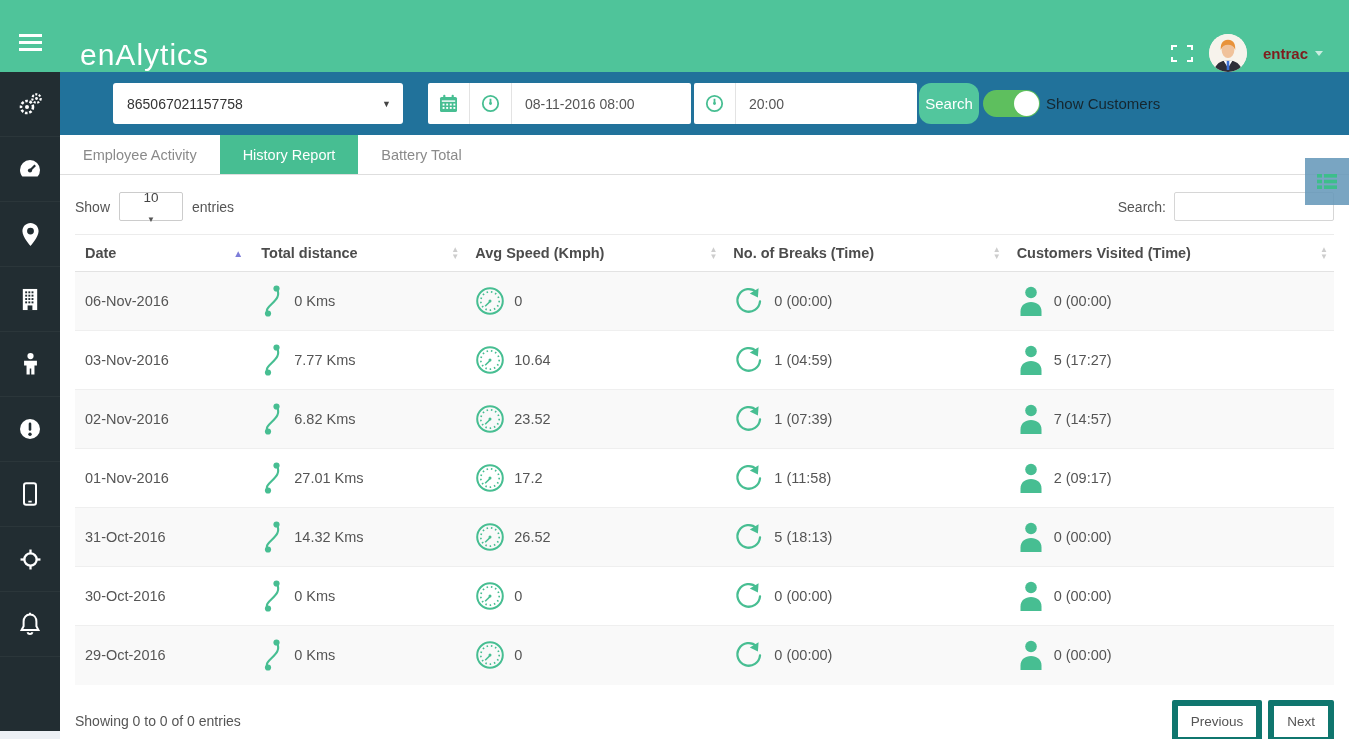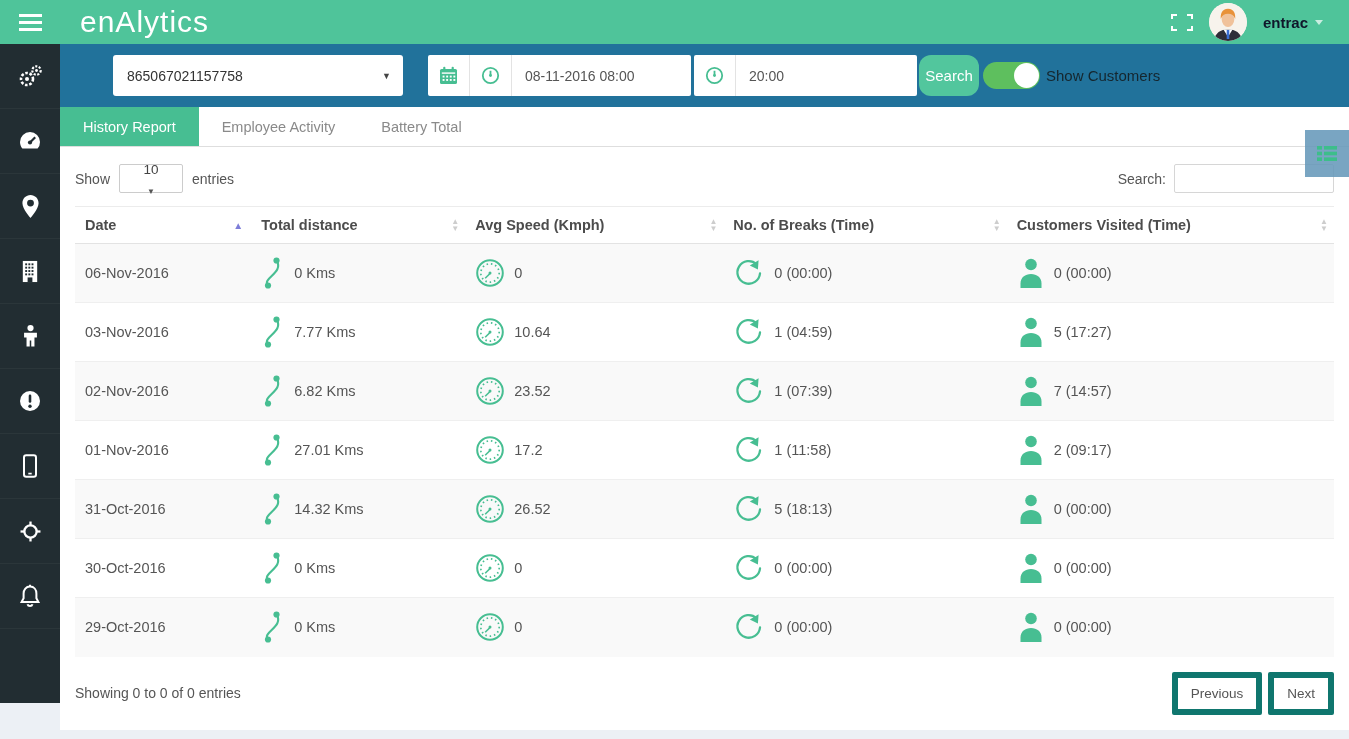--- a/index.html
+++ b/index.html
@@ -1,30 +1,30 @@
 <!DOCTYPE html>
 <html><head>
 <meta charset="utf-8">
 <style>
   * { box-sizing: border-box; margin: 0; padding: 0; }
   html,body { width:1349px; height:739px; overflow:hidden; }
   body { font-family:"Liberation Sans","DejaVu Sans",sans-serif; background:#ECF0F5; }
   .app { position:relative; width:1349px; height:739px; background:#ECF0F5; overflow:hidden; }
 
   
-  .topbar { height:44px; background:#4FC49A; display:flex; align-items:center; }
+  .topbar { height:72px; background:#4FC49A; display:flex; align-items:flex-end; }
   .hamburger { width:60px; height:60px; display:flex; align-items:center; justify-content:center; cursor:pointer; }
   .hamburger .bars { display:flex; flex-direction:column; gap:4px; }
   .hamburger .bars i { display:block; width:23px; height:3px; background:#fff; }
   .logo { color:#fff; font-size:30px; font-weight:400; letter-spacing:1px; margin-left:20px; }
   .top-right { margin-left:auto; display:flex; align-items:center; gap:16px; padding-right:26px; }
   .fullscreen-btn { cursor:pointer; display:flex; align-items:center; }
   .avatar { width:38px; height:38px; border-radius:50%; overflow:hidden; background:#f7f3ec; cursor:pointer; }
   .user-chip { display:flex; align-items:center; gap:7px; cursor:pointer; }
-  .username { color:#0f172a; font-size:15px; font-weight:bold; }
+  .username { color:#7f1d1d; font-size:15px; font-weight:bold; }
   .caret-down { width:0; height:0; border-left:4px solid transparent; border-right:4px solid transparent; border-top:5px solid rgba(255,255,255,.7); }
 
   
   .main-row { display:flex; height:659px; }
   .sidebar { width:60px; background:#222D32; flex:0 0 60px; }
   .side-item { height:65px; display:flex; align-items:center; justify-content:center; cursor:pointer; border-bottom:1px solid rgba(255,255,255,.045); }
   main { flex:1; position:relative; display:flex; flex-direction:column; }
 
   
   .filter-bar { height:63px; background:#21729B; display:flex; align-items:center; padding-left:25px; flex:0 0 63px; }
@@ -238,22 +238,22 @@
           <div class="text-cell">20:00</div>
         </div>
         <button class="search-btn">Search</button>
         <div class="toggle">
             <div class="knob"></div>
           </div>
         <span class="toggle-label">Show Customers</span>
       </div>
 
       <div class="tab-bar">
+        <div class="tab">Employee Activity</div>
         <div class="tab active">History Report</div>
-        <div class="tab">Employee Activity</div>
         <div class="tab">Battery Total</div>
       </div>
 
       <div class="export-fab">
         <svg width="22" height="19" viewBox="0 0 22 19" fill="#3DBE8B">
           <rect x="1" y="2" width="5" height="3.6"></rect>
             <rect x="8" y="2" width="13" height="3.6"></rect>
           <rect x="1" y="7.7" width="5" height="3.6"></rect>
             <rect x="8" y="7.7" width="13" height="3.6"></rect>
           <rect x="1" y="13.4" width="5" height="3.6"></rect>

